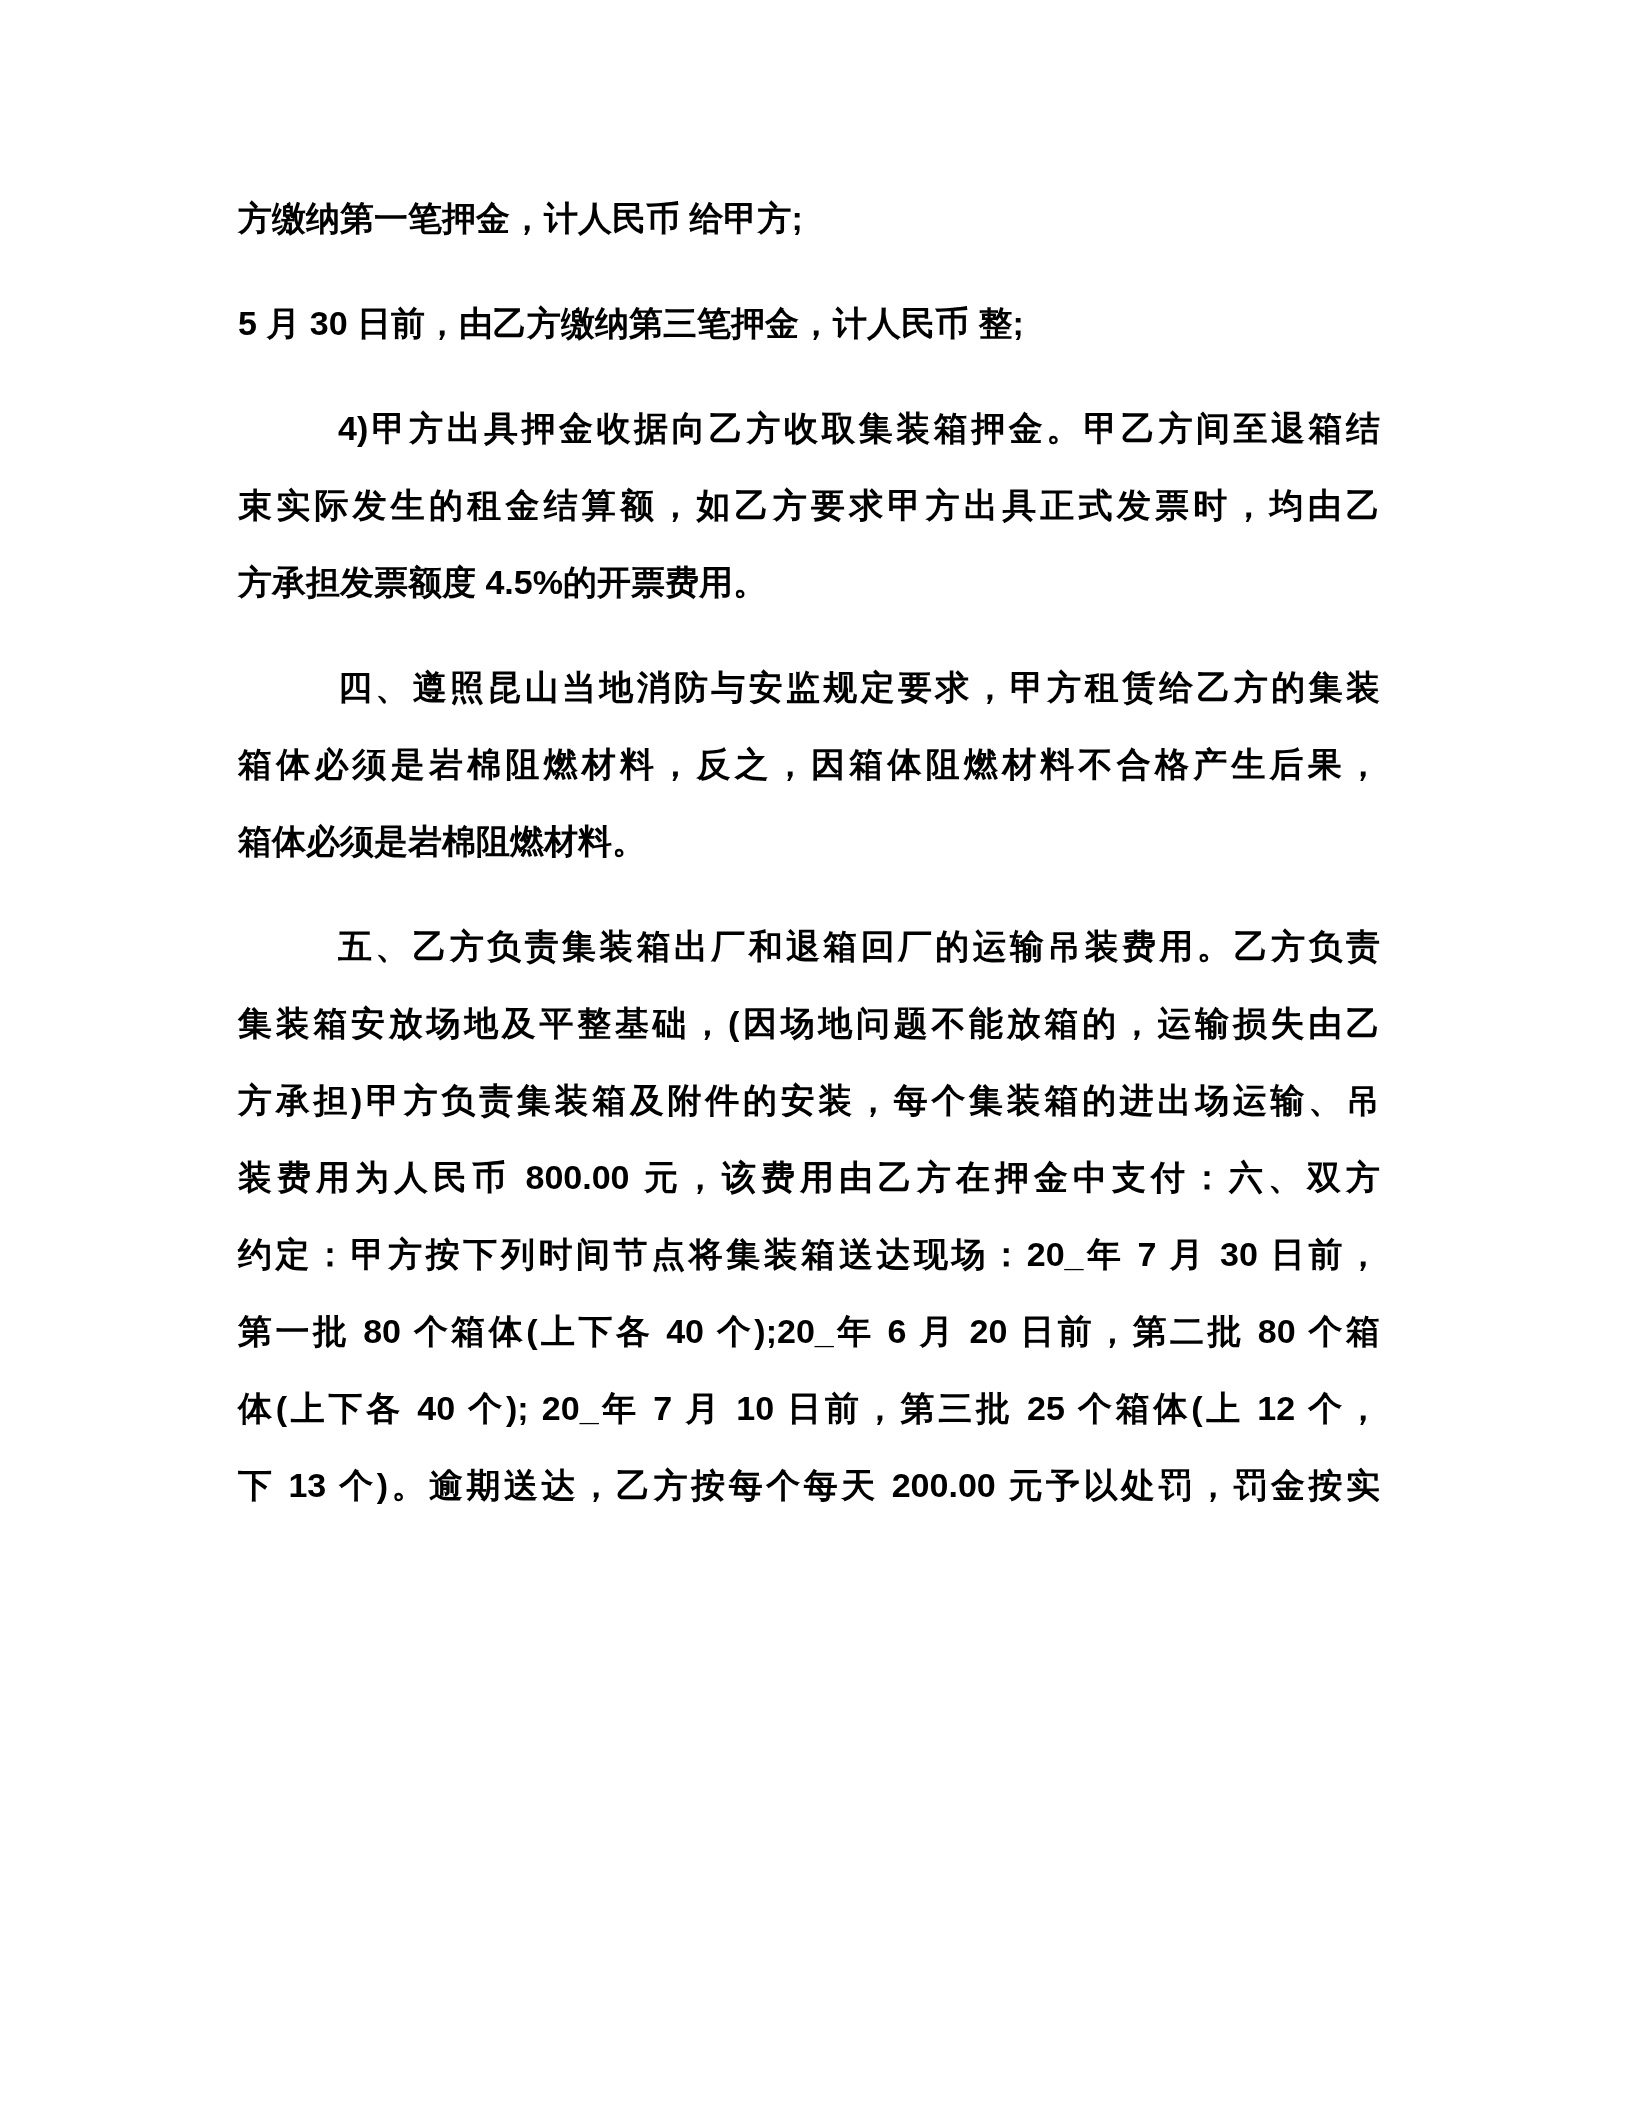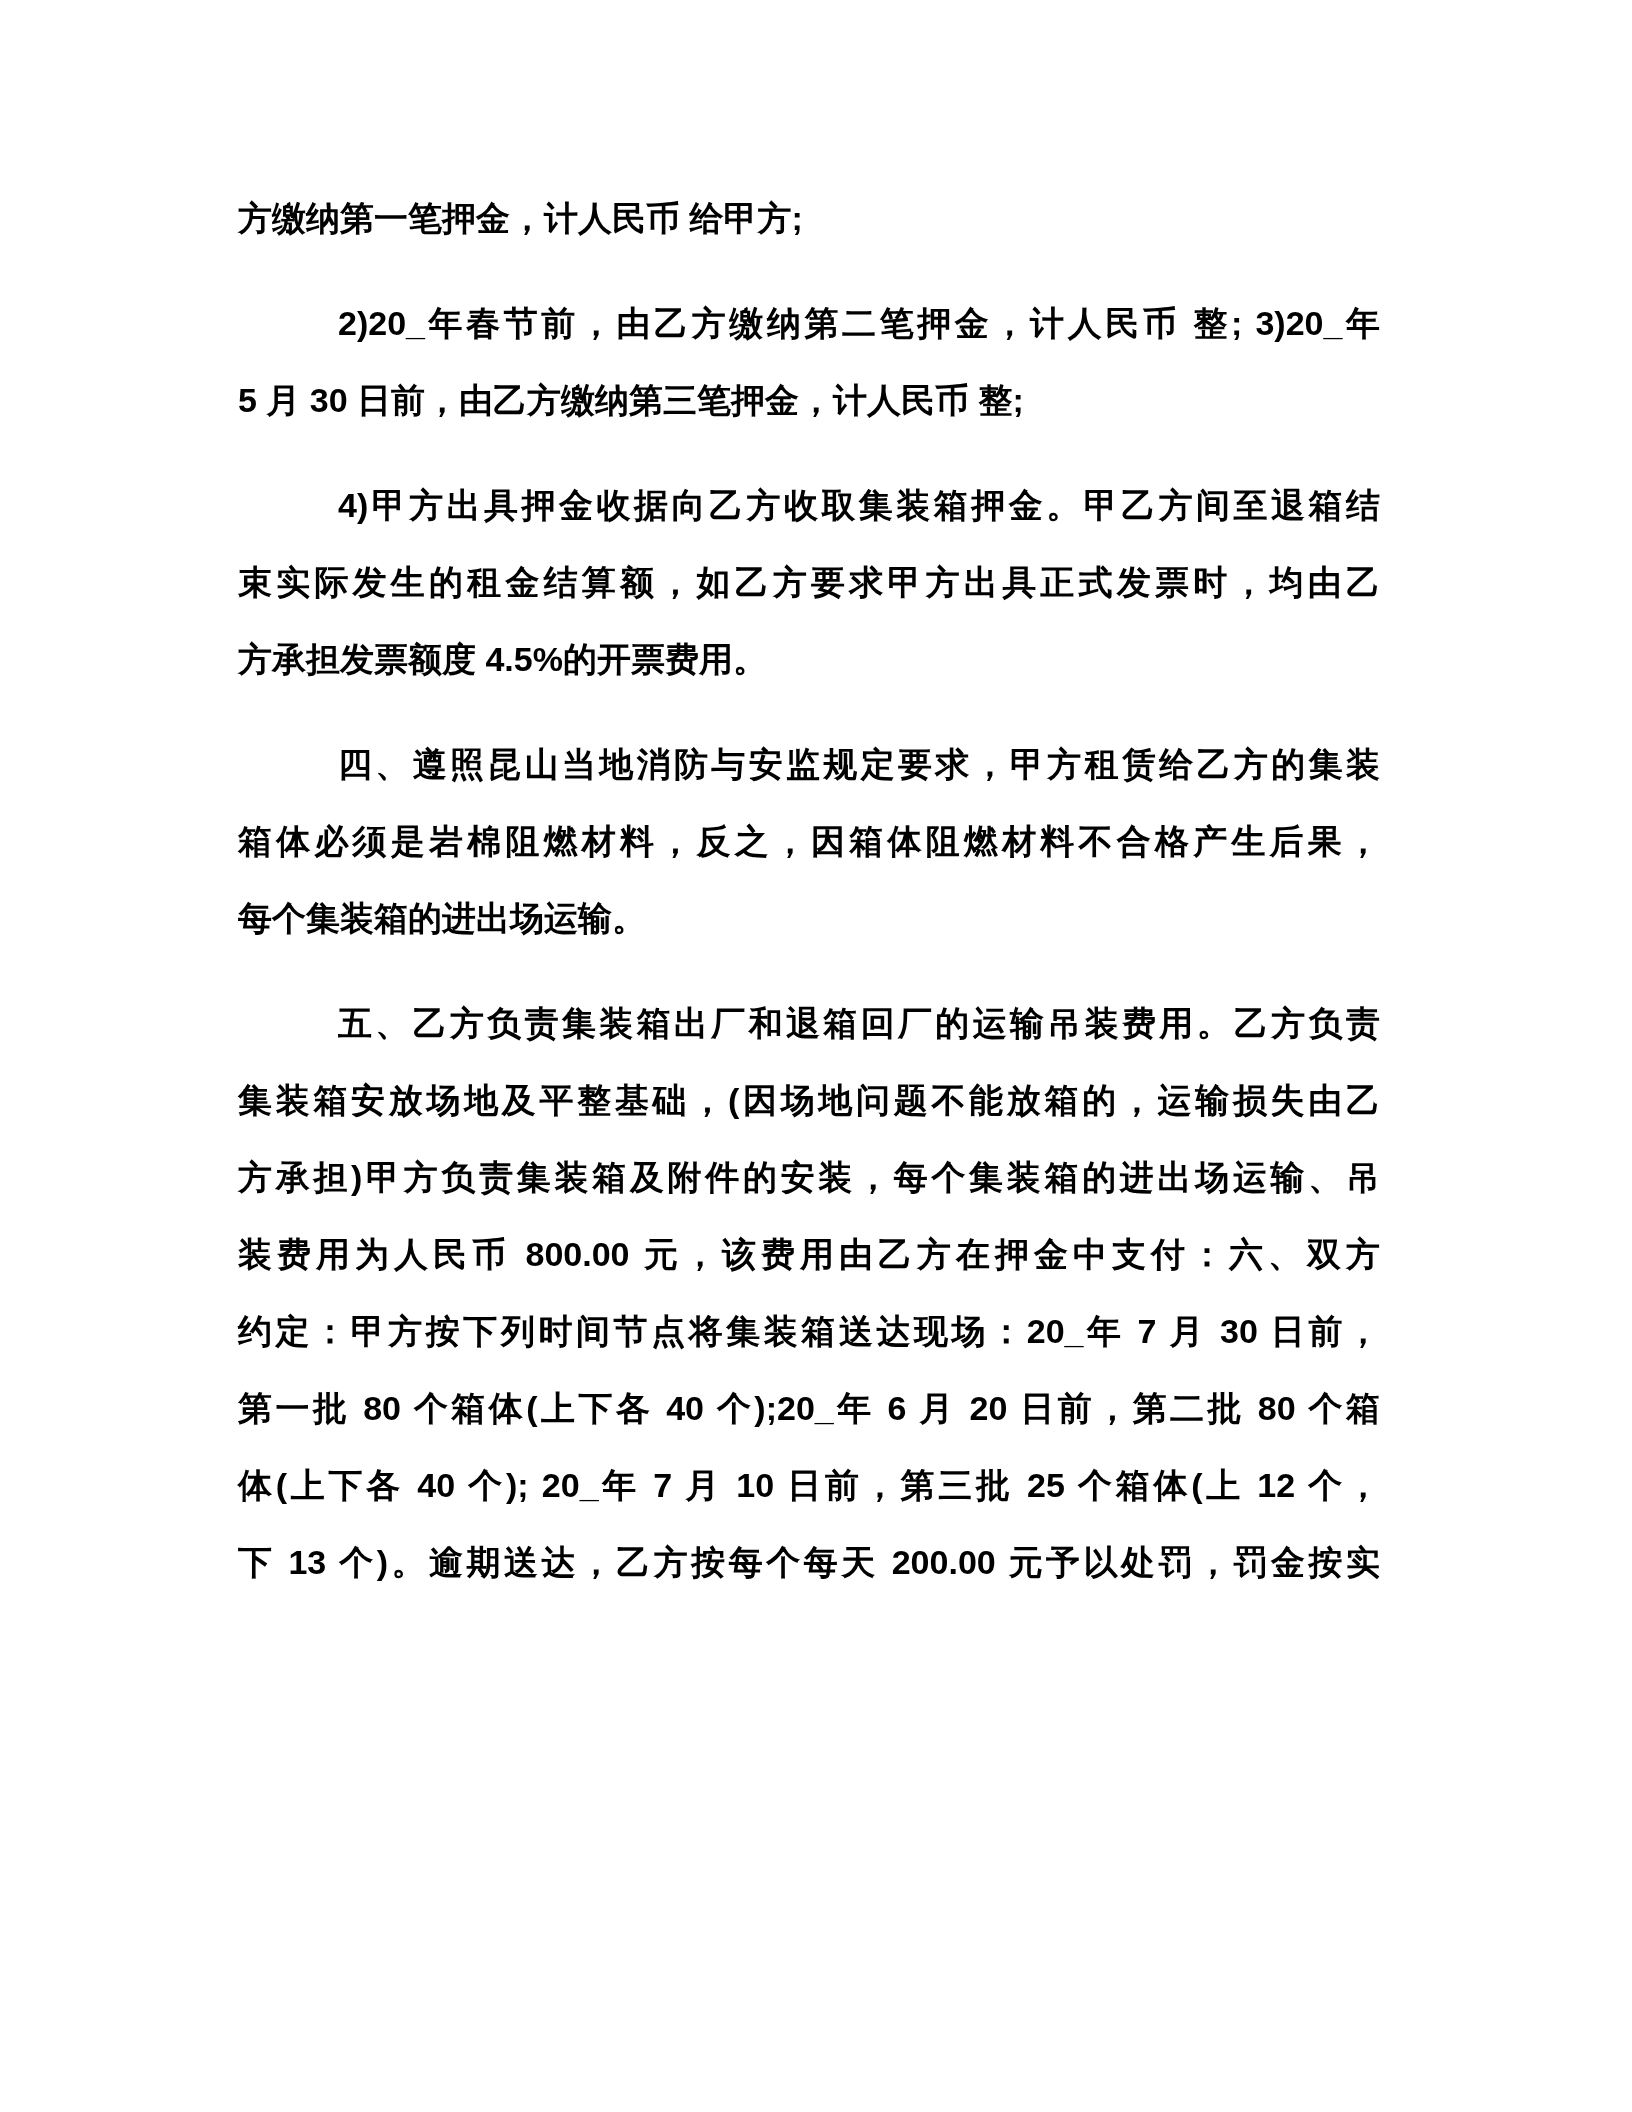--- a/index.html
+++ b/index.html
@@ -47,32 +47,31 @@
 </style>
 </head>
 <body style="background: rgb(255, 255, 255);">
 
 <div class="page">
   <div class="doc" style="color: rgb(0, 0, 0);">
       <div class="para">
         <div class="line last">方缴纳第一笔押金，计人民币 给甲方;</div>
       </div>
       <div class="para">
-        <div class="line first">2)20_年春节前，由乙方缴纳第二笔押金，计人民币 整; 3)20_年</div>
         <div class="line last">5 月 30 日前，由乙方缴纳第三笔押金，计人民币 整;</div>
       </div>
       <div class="para">
         <div class="line first">4)甲方出具押金收据向乙方收取集装箱押金。甲乙方间至退箱结</div>
         <div class="line">束实际发生的租金结算额，如乙方要求甲方出具正式发票时，均由乙</div>
         <div class="line last">方承担发票额度 4.5%的开票费用。</div>
       </div>
       <div class="para">
         <div class="line first">四、遵照昆山当地消防与安监规定要求，甲方租赁给乙方的集装</div>
         <div class="line">箱体必须是岩棉阻燃材料，反之，因箱体阻燃材料不合格产生后果，</div>
-        <div class="line last">每个集装箱的进出场运输。</div>
+        <div class="line last">箱体必须是岩棉阻燃材料。</div>
       </div>
       <div class="para">
         <div class="line first">五、乙方负责集装箱出厂和退箱回厂的运输吊装费用。乙方负责</div>
         <div class="line">集装箱安放场地及平整基础，(因场地问题不能放箱的，运输损失由乙</div>
         <div class="line">方承担)甲方负责集装箱及附件的安装，每个集装箱的进出场运输、吊</div>
         <div class="line">装费用为人民币 800.00 元，该费用由乙方在押金中支付：六、双方</div>
         <div class="line">约定：甲方按下列时间节点将集装箱送达现场：20_年 7 月 30 日前，</div>
         <div class="line">第一批 80 个箱体(上下各 40 个);20_年 6 月 20 日前，第二批 80 个箱</div>
         <div class="line">体(上下各 40 个); 20_年 7 月 10 日前，第三批 25 个箱体(上 12 个，</div>
         <div class="line">下 13 个)。逾期送达，乙方按每个每天 200.00 元予以处罚，罚金按实</div>

